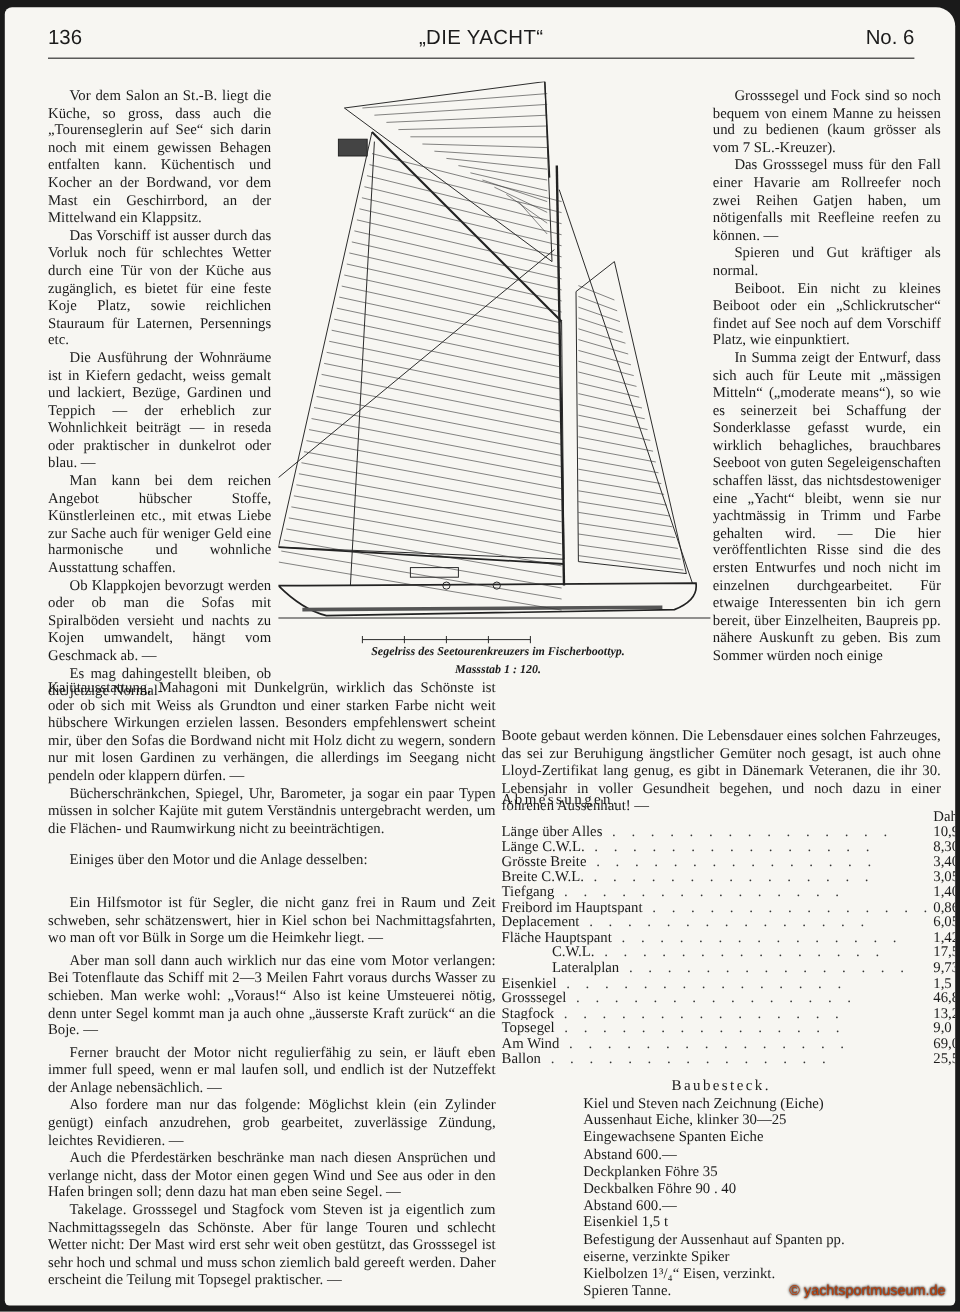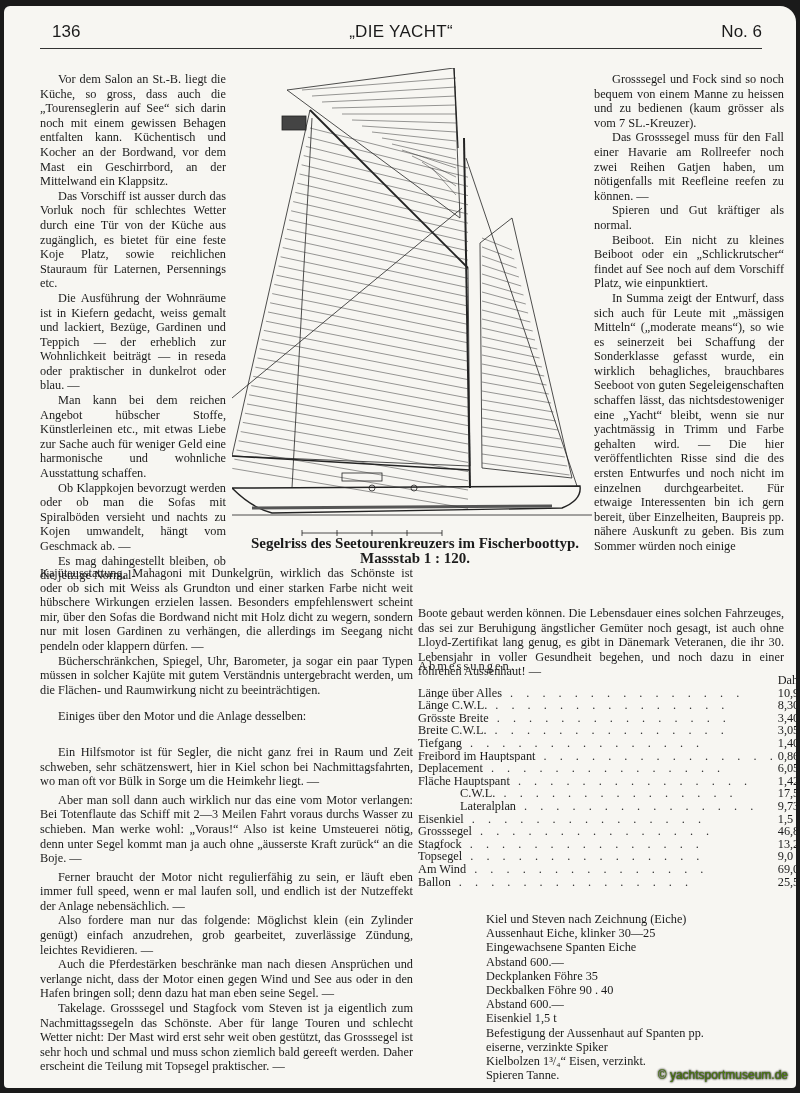--- a/index.html
+++ b/index.html
@@ -15,48 +15,48 @@
     border-radius: 6px 16px 4px 4px;
     overflow: hidden;
   }
   .header {
     position: absolute; left: 36px; right: 34px; top: 16px; height: 26px;
     border-bottom: 1.5px solid #333;
     font-family: "Liberation Sans", "DejaVu Sans", sans-serif;
     font-stretch: condensed;
   }
   .header span { position: absolute; top: 0; font-size: 17px; }
-  .pn { left: 12px; }
+  .pn { left: 0; }
   .ti { left: 0; right: 0; text-align: center; letter-spacing: 0.3px; }
   .no { right: 0; }
   .txt { font-size: 12.3px; line-height: 14.6px; text-align: justify; }
   .txt p { margin: 0; text-indent: 18px; font-family: Liberation Serif, serif; }
   .txt p.noi { text-indent: 0; }
   .col-left { position: absolute; left: 36px; top: 66px; width: 186px; }
   .col-right { position: absolute; left: 590px; top: 66px; width: 190px; }
   .wide-left { position: absolute; left: 36px; top: 560px; width: 373px; }
   .wide-right { position: absolute; left: 414px; top: 600px; width: 366px; }
   .fig { position: absolute; left: 228px; top: 62px; width: 366px; height: 470px; }
   .caption { position: absolute; left: 228px; top: 530px; width: 366px; text-align: center;
-    font-family: "Liberation Serif", serif; font-weight: bold; font-size: 15px; line-height: 15px; }
+    font-family: "Liberation Serif", serif; font-weight: bold; font-size: 10px; line-height: 15px; font-style: italic; }
   .abm-title { position: absolute; left: 414px; top: 653px; width: 366px; text-align: left;
     font-size: 12.5px; letter-spacing: 2px; }
   table.abm { position: absolute; left: 414px; top: 668px; width: 372px; border-collapse: collapse;
     font-size: 12.3px; line-height: 12.6px; }
   table.abm td { padding: 0; white-space: nowrap; }
   table.abm td.lbl { width: 215px; overflow: hidden; }
   table.abm td.ind { padding-left: 42px; }
   table.abm td.v1 { width: 82px; }
   .dots { color: #333; letter-spacing: 5px; }
   .bau-title { position: absolute; left: 414px; top: 891px; width: 366px; text-align: center;
     font-size: 12.5px; letter-spacing: 2px; }
   .bau { position: absolute; left: 482px; top: 906px; font-size: 12.3px; line-height: 14.2px; }
   .bau div { white-space: nowrap; }
   .wm { position: absolute; right: 8px; bottom: 6px; font-family: "Liberation Sans", sans-serif;
-    font-size: 12px; color: #4d7c0f; text-shadow: 0 0 2px #000, 0 0 2px #000; }
+    font-size: 12px; color: #c2410c; text-shadow: 0 0 2px #000, 0 0 2px #000; }
 </style>
 </head>
 <body>
 
 <div class="page">
 
   <div class="header">
     <span class="pn">136</span>
     <span class="ti">„DIE YACHT“</span>
     <span class="no">No. 6</span>
@@ -292,20 +292,21 @@
           <td class="lbl"><span>Am Wind</span><span class="dots"> . . . . . . . . . . . . . . .</span></td>
           <td class="v1">69,0 „</td>
         </tr>
         <tr>
           <td class="lbl"><span>Ballon</span><span class="dots"> . . . . . . . . . . . . . . .</span></td>
           <td class="v1">25,5 „</td>
         </tr>
       </tbody>
   </table>
 
+  <div class="bau-title">Baubesteck.</div>
   <div class="bau">
     <div>Kiel und Steven nach Zeichnung (Eiche)</div>
     <div>Aussenhaut Eiche, klinker 30—25</div>
     <div>Eingewachsene Spanten Eiche</div>
     <div>Abstand 600.—</div>
     <div>Deckplanken Föhre 35</div>
     <div>Deckbalken Föhre 90 . 40</div>
     <div>Abstand 600.—</div>
     <div>Eisenkiel 1,5 t</div>
     <div>Befestigung der Aussenhaut auf Spanten pp.</div>

